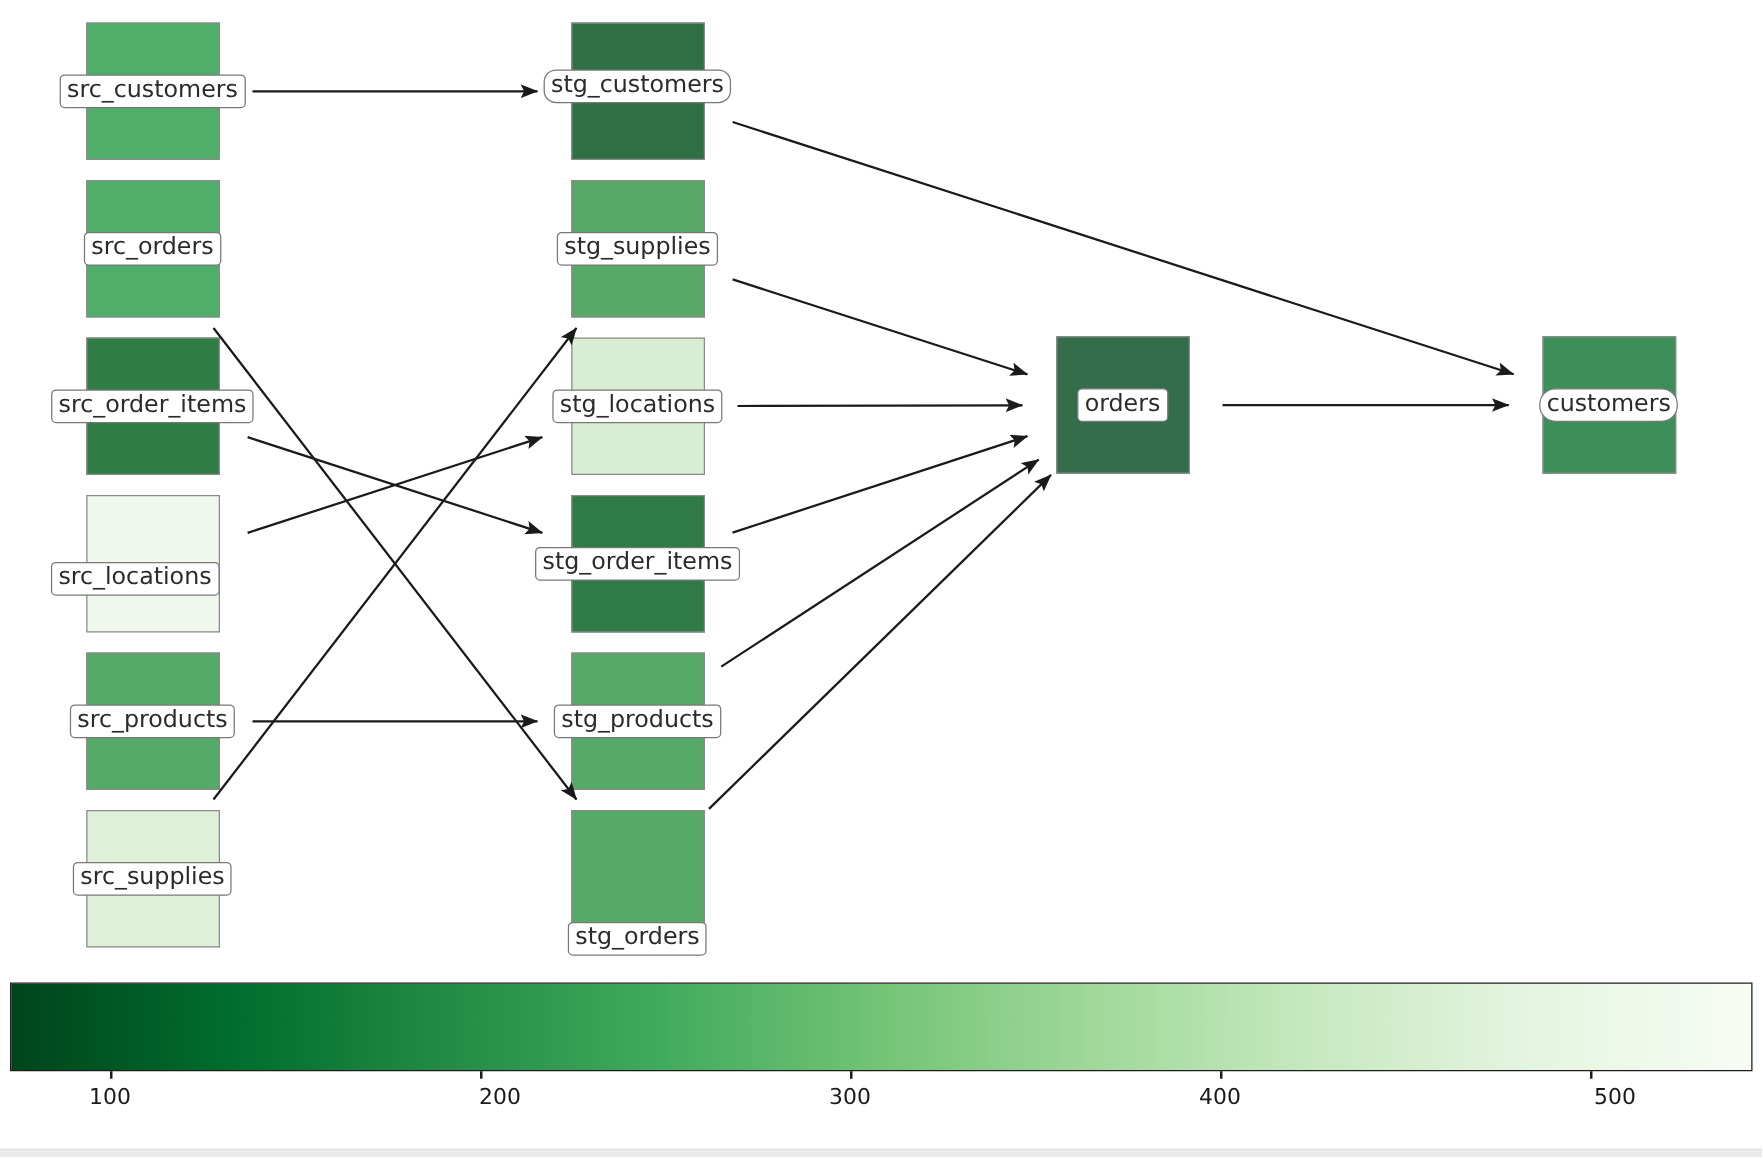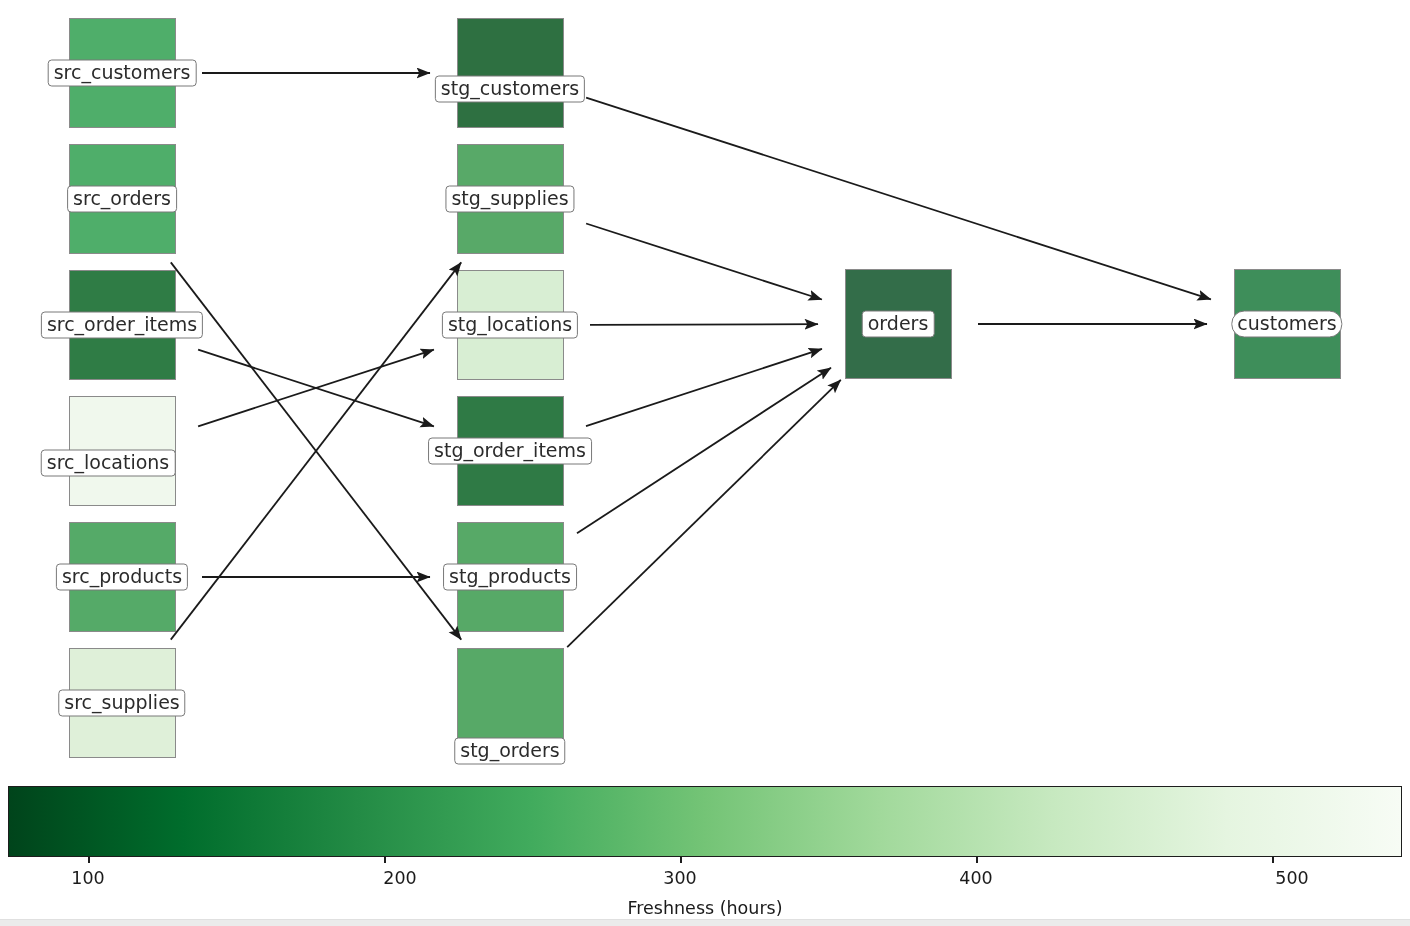--- a/index.html
+++ b/index.html
@@ -99,21 +99,21 @@
         <line x1="978.0" y1="324.0" x2="1207.0" y2="324.0" stroke="#1a1a1a" stroke-width="1.8" marker-end="url(#arrowhead)"></line>
       </g>
   </svg>
   <div class="label-layer">
       <div class="node-label" style="left: 122px; top: 73px;">src_customers</div>
       <div class="node-label" style="left: 122px; top: 199px;">src_orders</div>
       <div class="node-label" style="left: 122px; top: 325px;">src_order_items</div>
       <div class="node-label" style="left: 108px; top: 451px; margin-top: 12px;">src_locations</div>
       <div class="node-label" style="left: 122px; top: 577px;">src_products</div>
       <div class="node-label" style="left: 122px; top: 703px;">src_supplies</div>
-      <div class="node-label" style="left: 510px; top: 89px;">stg_customers</div>
+      <div class="node-label" style="left: 510px; top: 69px; border-radius: 10px;">stg_customers</div>
       <div class="node-label" style="left: 510px; top: 199px;">stg_supplies</div>
       <div class="node-label" style="left: 510px; top: 325px;">stg_locations</div>
       <div class="node-label" style="left: 510px; top: 451px;">stg_order_items</div>
       <div class="node-label" style="left: 510px; top: 577px;">stg_products</div>
       <div class="node-label" style="left: 510px; top: 703px; margin-top: 48px;">stg_orders</div>
       <div class="node-label" style="left: 898px; top: 324px;">orders</div>
       <div class="node-label" style="left: 1287px; top: 324px; border-radius: 13px;">customers</div>
     </div>
 
   <div class="colorbar" style="background: linear-gradient(to right, rgb(0, 68, 27) 0%, rgb(0, 109, 44) 12.5%, rgb(35, 139, 69) 25%, rgb(65, 171, 93) 37.5%, rgb(116, 196, 118) 50%, rgb(161, 217, 155) 62.5%, rgb(199, 233, 192) 75%, rgb(229, 245, 224) 87.5%, rgb(247, 252, 245) 100%);"></div>
@@ -122,15 +122,14 @@
       <div class="cbar-ticklabel" style="left: 88px;">100</div>
       <div class="cbar-tick" style="left: 384px;"></div>
       <div class="cbar-ticklabel" style="left: 384px; margin-left: 16px;">200</div>
       <div class="cbar-tick" style="left: 680px;"></div>
       <div class="cbar-ticklabel" style="left: 680px;">300</div>
       <div class="cbar-tick" style="left: 976px;"></div>
       <div class="cbar-ticklabel" style="left: 976px;">400</div>
       <div class="cbar-tick" style="left: 1272px;"></div>
       <div class="cbar-ticklabel" style="left: 1272px; margin-left: 20px;">500</div>
     </div>
-  <div class="cbar-axislabel">Freshness (hours)</div>
   <div class="bottom-strip"></div>
 </div>
 
 </body></html>

